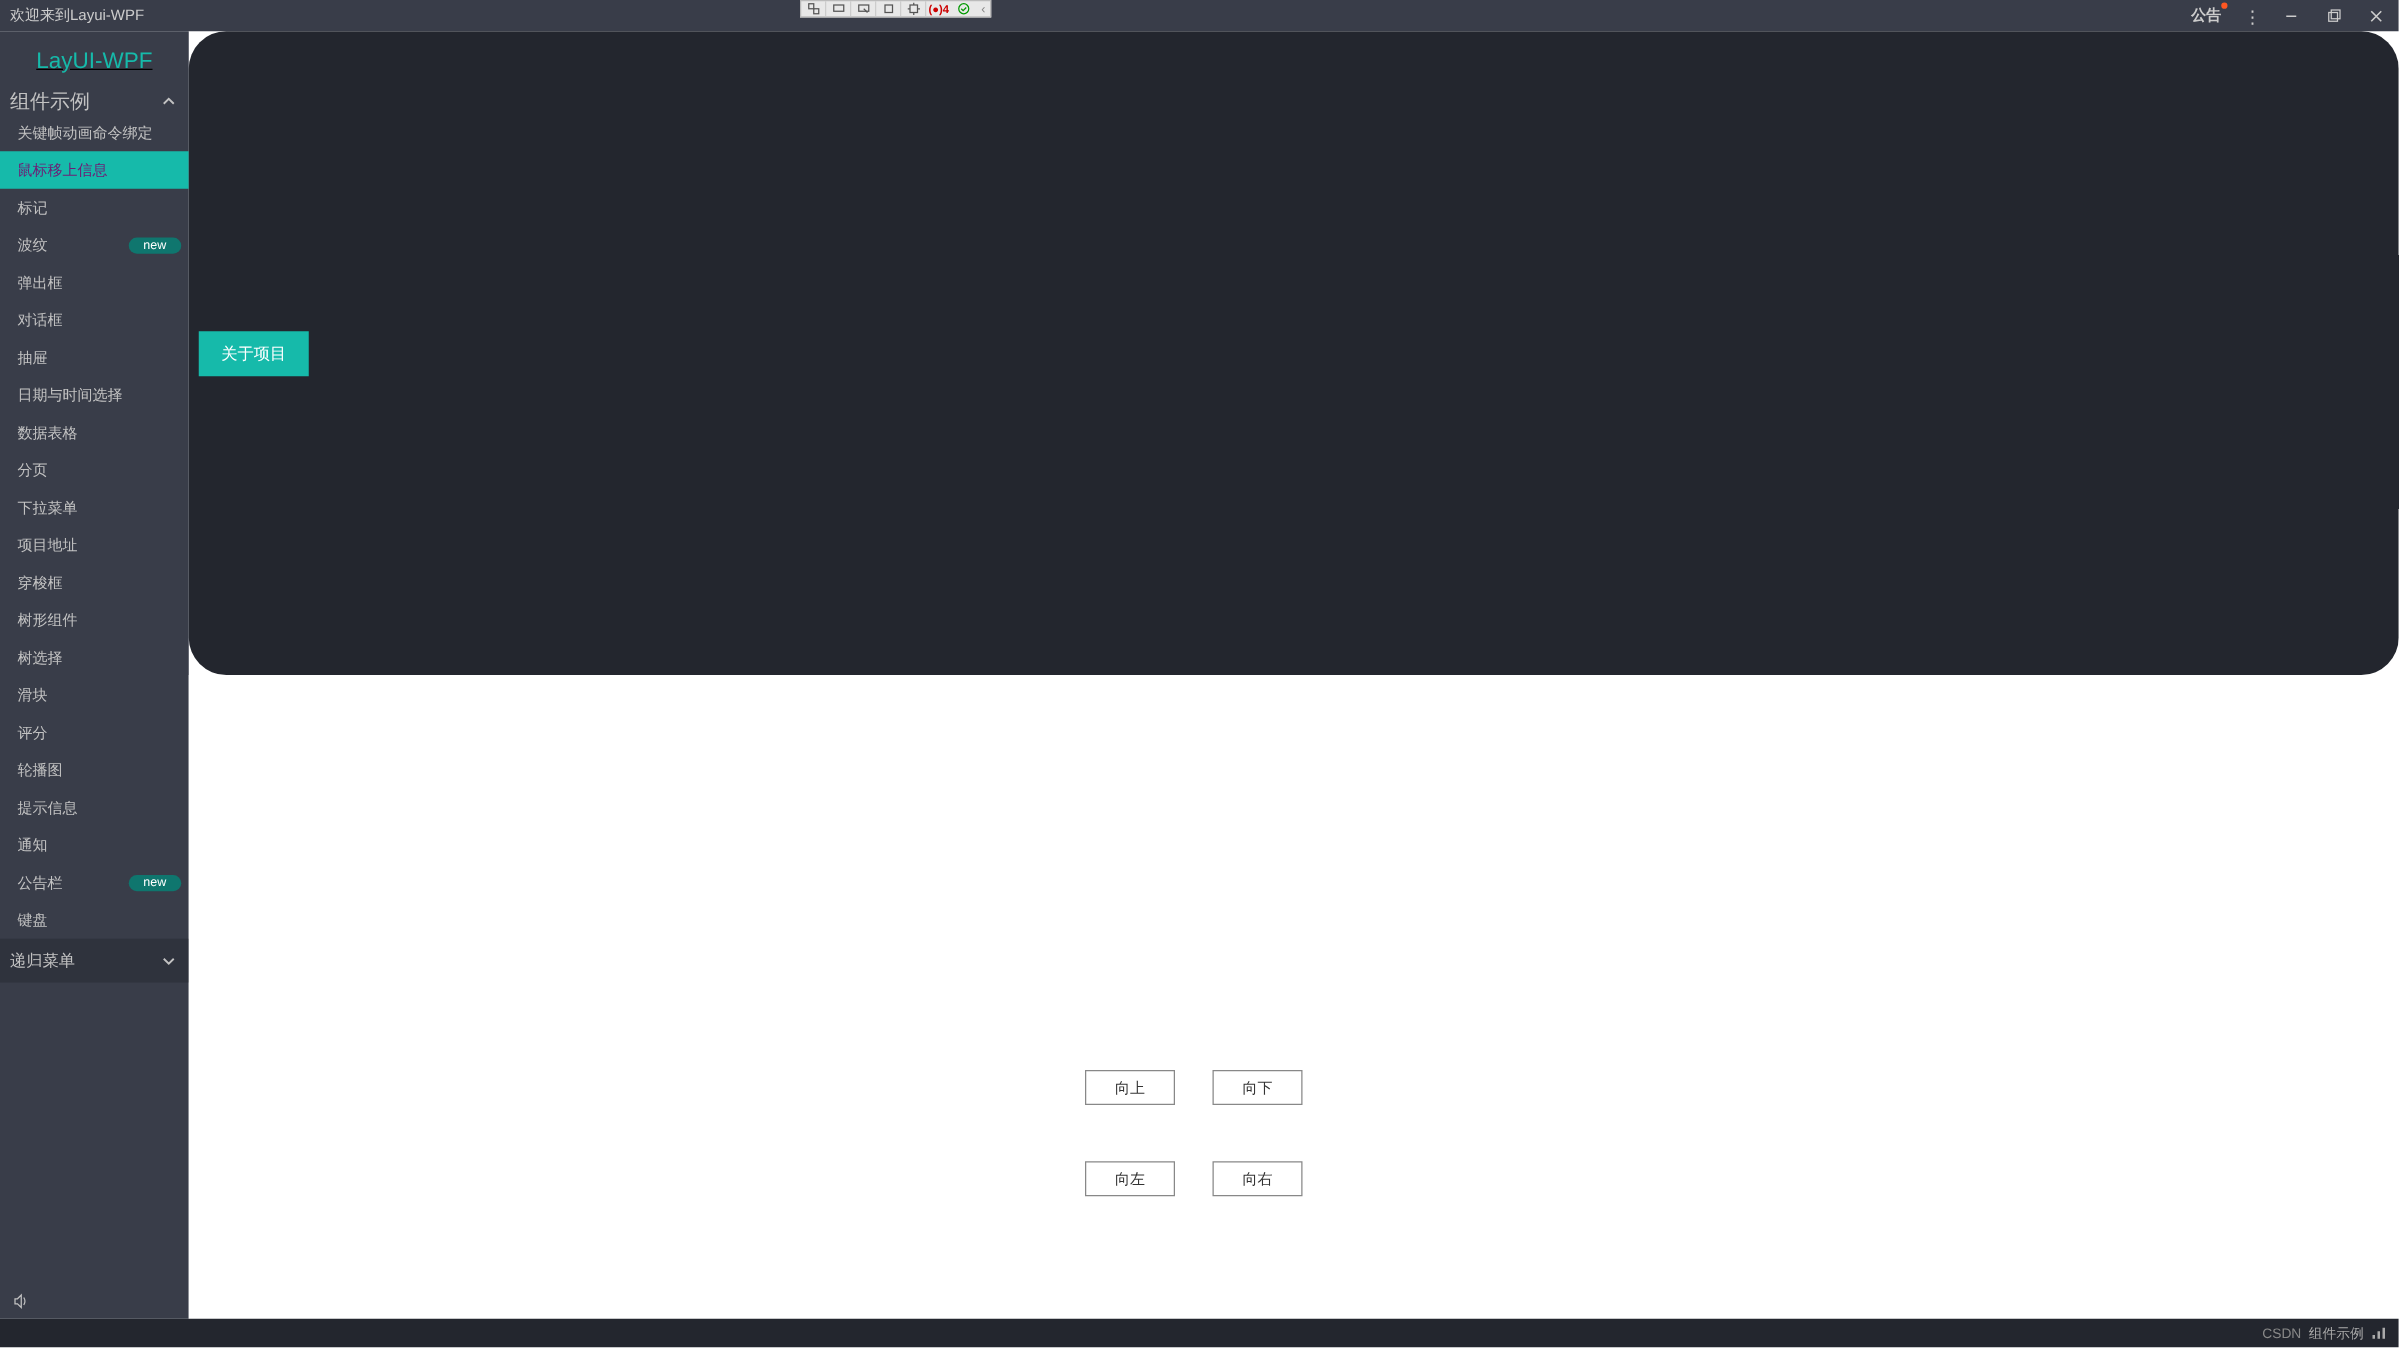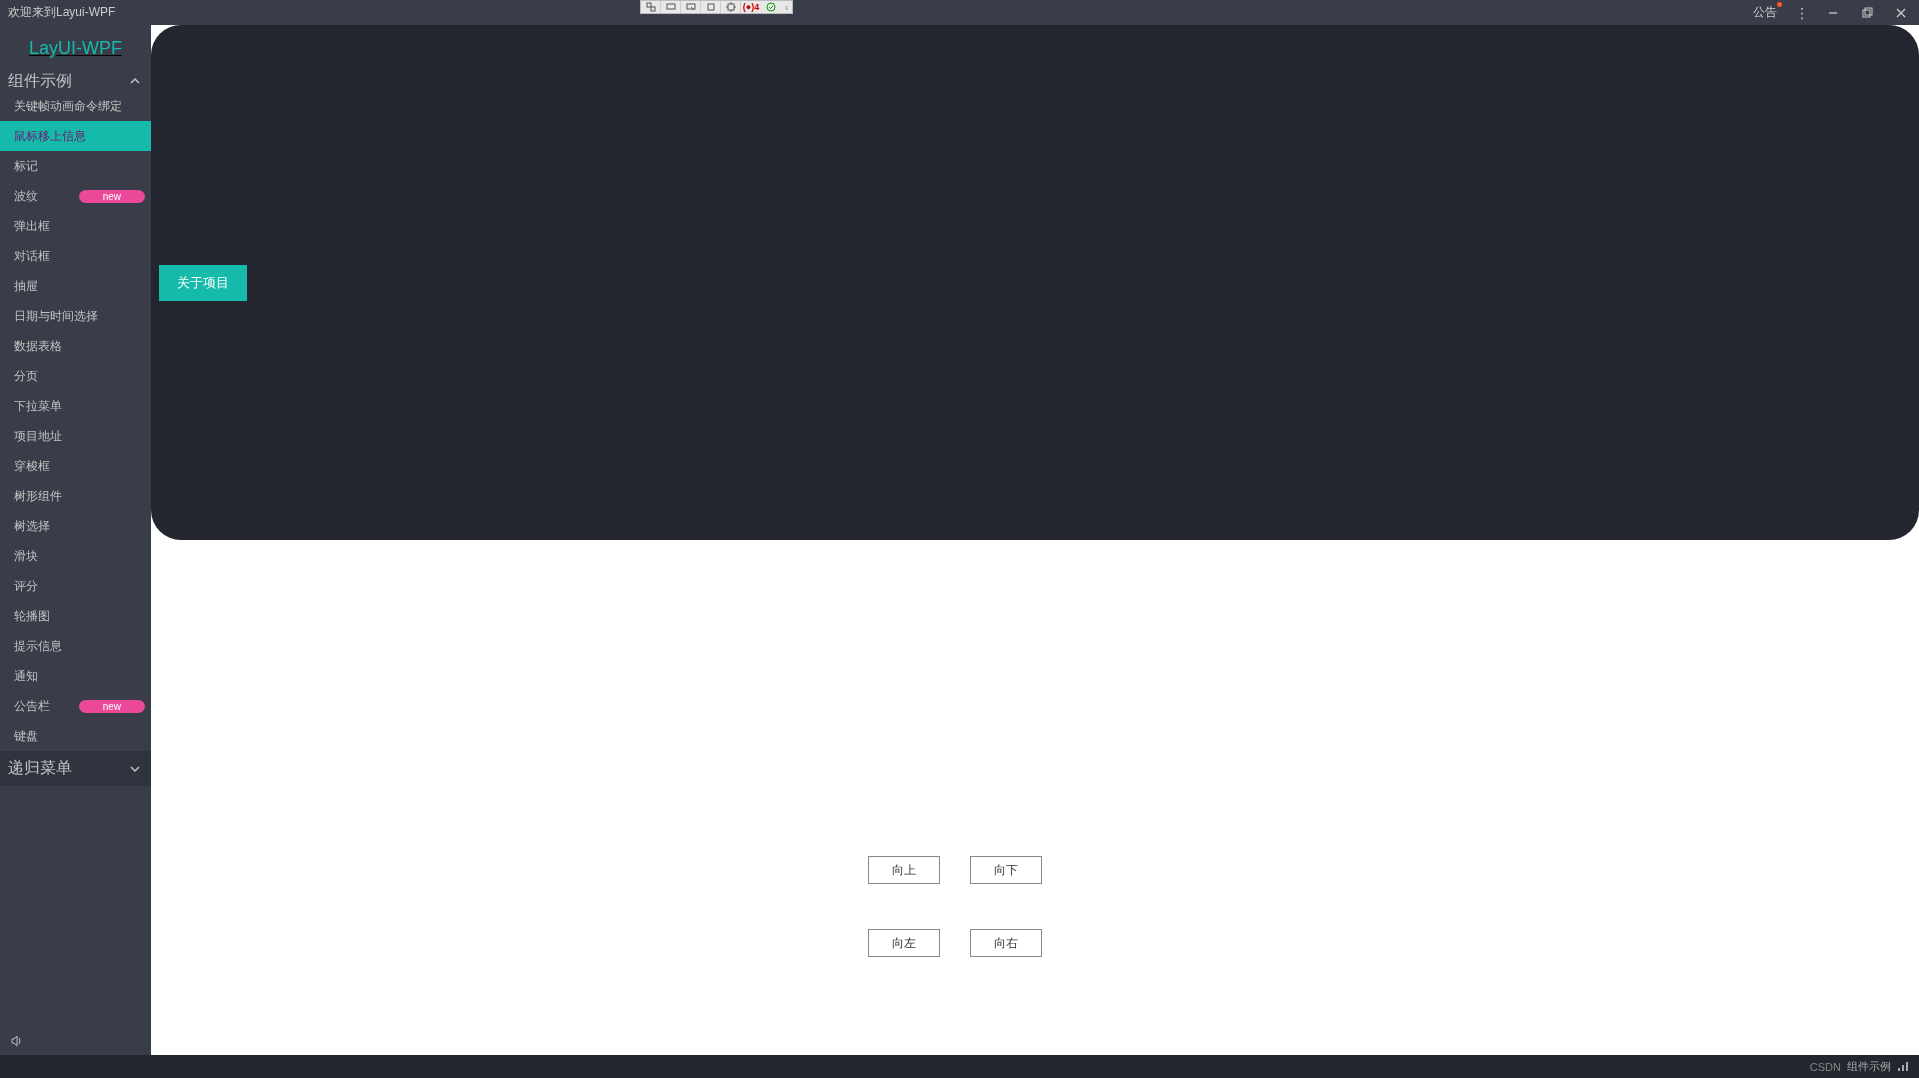--- a/index.html
+++ b/index.html
@@ -9,21 +9,21 @@
 .titlebar { height: 25px; background: #393d49; display: flex; align-items: center; color: #ccc; font-size: 12px; position: relative; }
 .titlebar .title { padding-left: 8px; }
 .titlebar .dbgbar { position: absolute; left: 640px; top: 0; height: 14px; background: #e8e8e8; border: 1px solid #bbb; display: flex; align-items: center; }
 .dbgbar .dbtn { width: 20px; height: 12px; display: flex; align-items: center; justify-content: center; border-right: 1px solid #ccc; font-size: 9px; color: #555; }
 .dbgbar .dbtn.noborder { border-right: none; }
 .dbgbar .red { color: #c00; font-weight: bold; font-size: 9px; padding: 0 4px; }
 .dbgbar .grn { color: #090; }
 .dbgbar .chev { color: #888; font-size: 10px; padding: 0 4px; }
 
 .titlebar .right { position: absolute; right: 8px; display: flex; align-items: center; gap: 18px; }
-.titlebar .right .ann { font-size: 12px; color: #ccc; position: relative; }
+.titlebar .right .ann { font-size: 12px; color: #ccc; position: relative; font-weight: bold; }
 .titlebar .right .ann::after { content: ""; position: absolute; top: -2px; right: -5px; width: 5px; height: 5px; background: #ff5722; border-radius: 50%; }
 .titlebar .right .dots { color: #ccc; font-size: 14px; }
 .titlebar .right .wbtn { color: #ccc; width: 16px; text-align: center; }
 
 
 .shell { display: flex; height: calc(100% - 25px - 23px); }
 
 .sidebar { width: 151px; background: #393d49; display: flex; flex-direction: column; }
 .brandrow { height: 46px; display: flex; align-items: center; justify-content: center; text-decoration: underline; }
 .brand { color: #16baaa; font-size: 18px; font-weight: 500; }
@@ -31,22 +31,22 @@
 .headerbar { flex: 1; height: 46px; background: #23262e; display: flex; align-items: center; padding-left: 8px; border-radius: 30px; }
 .about-btn { background: #16baaa; color: #fff; border: none; font-size: 13px; padding: 9px 18px; cursor: pointer; }
 
 .right-col { flex: 1; display: flex; flex-direction: column; }
 
 .menu { flex: 1; overflow: hidden; }
 .menu .group { height: 20px; display: flex; align-items: center; justify-content: space-between; padding: 0 10px 0 8px; color: #c2c2c2; font-size: 16px; }
 .menu .group .chev-up { color: #c2c2c2; font-size: 12px; }
 .menu .item { height: 30px; display: flex; align-items: center; padding-left: 14px; color: #c2c2c2; font-size: 12px; cursor: pointer; position: relative; }
 .menu .item.active { background: #16baaa; color: #701a75; }
-.menu .badge { position: absolute; right: 6px; background: #ec4899; color: #fff; font-size: 10px; padding: 1px 24px; border-radius: 8px; text-align: right; }
-.menu .group2 { height: 35px; display: flex; align-items: center; justify-content: space-between; padding: 0 10px 0 8px; color: #c2c2c2; font-size: 16px; background: #2f333d; }
+.menu .badge { position: absolute; right: 6px; background: #0f766e; color: #fff; font-size: 10px; padding: 1px 12px; border-radius: 8px; text-align: right; }
+.menu .group2 { height: 35px; display: flex; align-items: center; justify-content: space-between; padding: 0 10px 0 8px; color: #c2c2c2; font-size: 13px; background: #2f333d; }
 
 .sound { height: 28px; display: flex; align-items: center; padding-left: 10px; color: #c2c2c2; }
 
 .content { flex: 1; background: #fff; position: relative; }
 .btn-grid { position: absolute; left: 717px; top: 316px; display: grid; grid-template-columns: 72px 72px; gap: 30px; column-gap: 30px; row-gap: 45px; }
 .dir-btn { width: 72px; height: 28px; border: 1px solid #888; background: #fff; font-size: 12px; cursor: pointer; color: #333; }
 
 .footer { height: 23px; background: #23262e; position: absolute; bottom: 0; left: 0; right: 0; display: flex; align-items: center; justify-content: flex-end; padding-right: 10px; color: #aaa; font-size: 11px; gap: 6px; }
 .footer .csdn { color: #888; }
 

